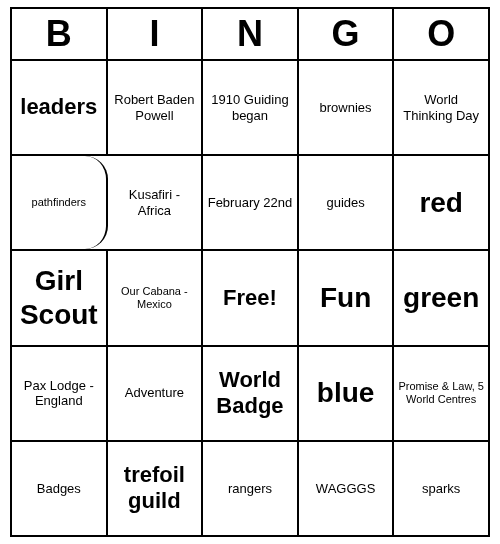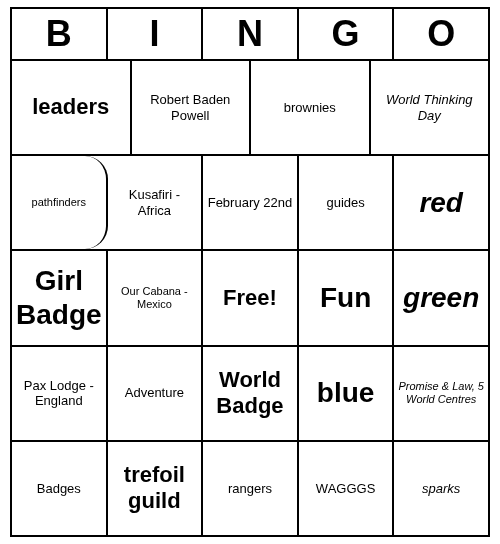--- a/index.html
+++ b/index.html
@@ -69,21 +69,20 @@
       align-items: center;
       justify-content: center;
       text-align: center;
       padding: 4px;
       font-size: 13px;
       line-height: 1.2;
     }
 
     .bingo-cell:last-child {
       border-right: none;
-      font-style: italic;
     }
 
     .bingo-cell.large {
       font-size: 22px;
       font-weight: bold;
     }
 
     .bingo-cell.xlarge {
       font-size: 28px;
       font-weight: bold;
@@ -103,32 +102,33 @@
   <div class="bingo-header-cell">B</div>
       <div class="bingo-header-cell">I</div>
       <div class="bingo-header-cell">N</div>
       <div class="bingo-header-cell">G</div>
       <div class="bingo-header-cell">O</div>
     </div>
   <div class="bingo-body">
   <div class="bingo-row">
         <div class="bingo-cell large">leaders</div>
         <div class="bingo-cell">Robert Baden Powell</div>
+        <div class="bingo-cell">1910 Guiding began</div>
         <div class="bingo-cell">brownies</div>
         <div class="bingo-cell">World Thinking Day</div>
       </div>
       <div class="bingo-row">
         <div class="bingo-cell" style="font-size: 11px; border-radius: 23px;">pathfinders</div>
         <div class="bingo-cell">Kusafiri - Africa</div>
         <div class="bingo-cell">February 22nd</div>
         <div class="bingo-cell">guides</div>
         <div class="bingo-cell xlarge">red</div>
       </div>
       <div class="bingo-row">
-        <div class="bingo-cell xlarge">Girl Badge</div>
+        <div class="bingo-cell xlarge">Girl Scout</div>
         <div class="bingo-cell" style="font-size: 11px;">Our Cabana - Mexico</div>
         <div class="bingo-cell free">Free!</div>
         <div class="bingo-cell xlarge">Fun</div>
         <div class="bingo-cell xlarge">green</div>
       </div>
       <div class="bingo-row">
         <div class="bingo-cell">Pax Lodge - England</div>
         <div class="bingo-cell">Adventure</div>
         <div class="bingo-cell large">World Badge</div>
         <div class="bingo-cell xlarge">blue</div>

